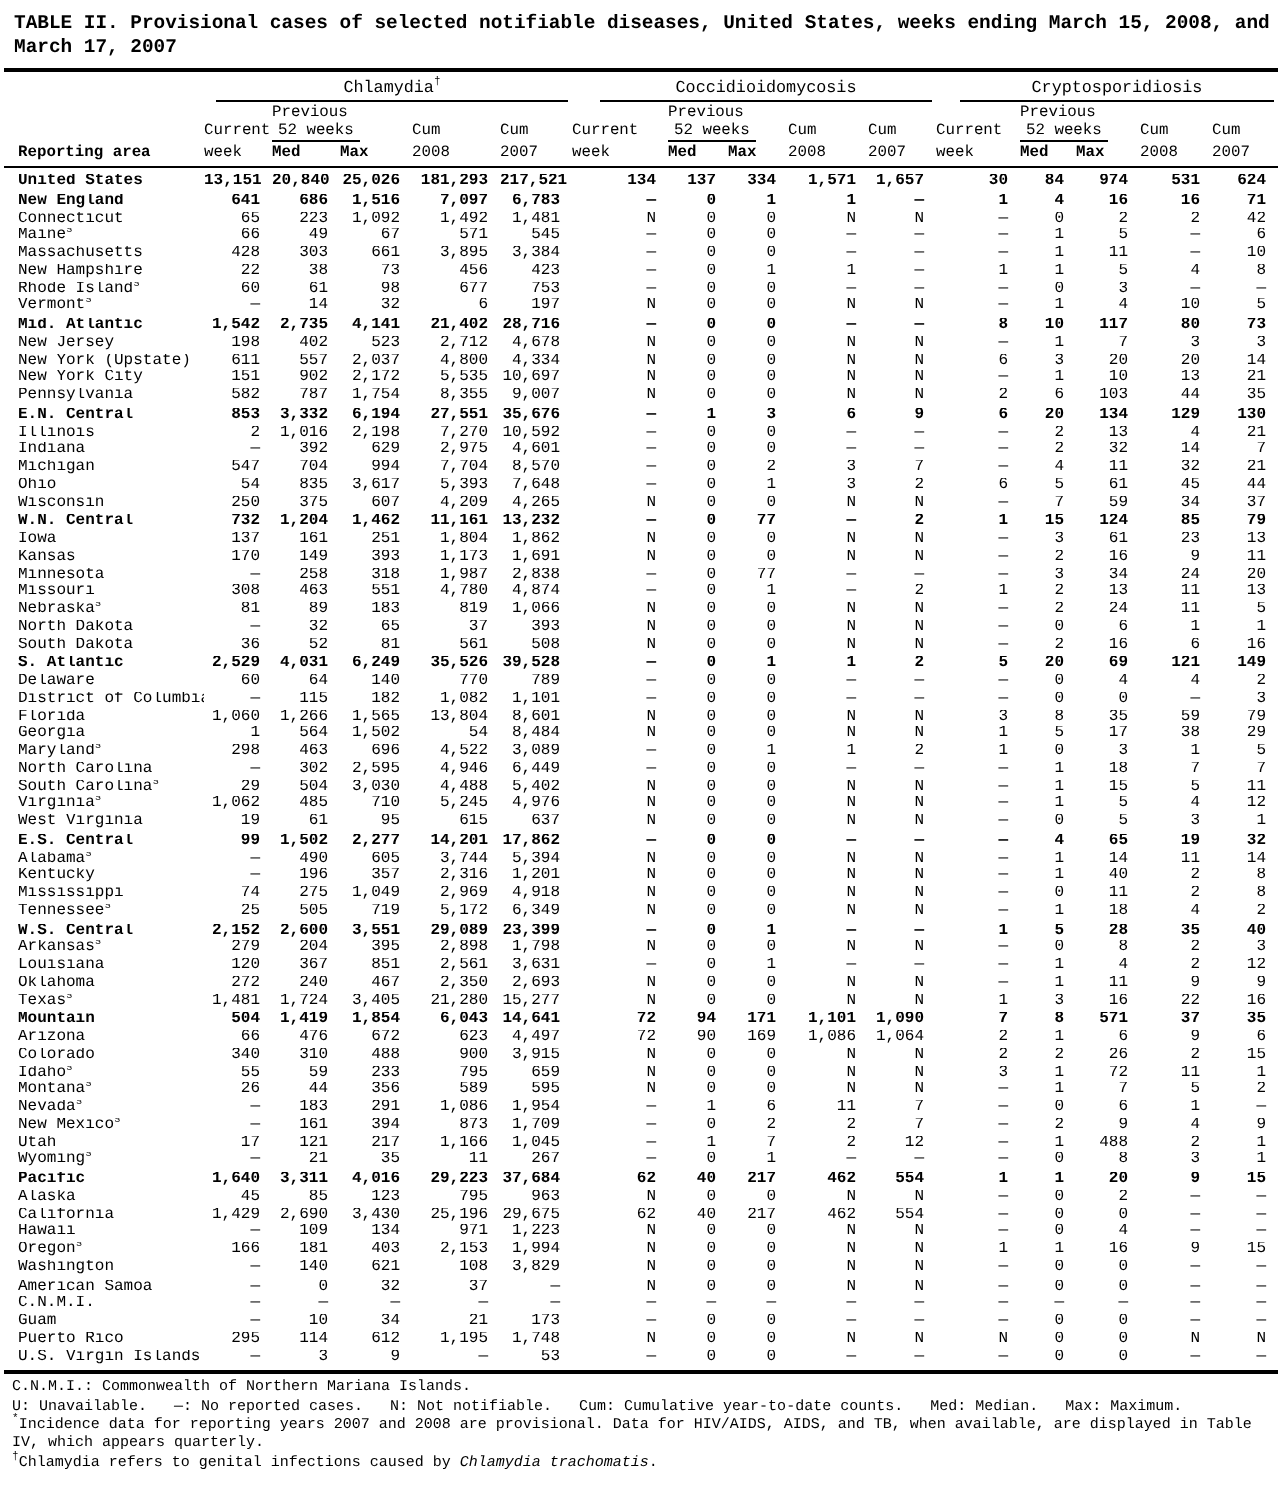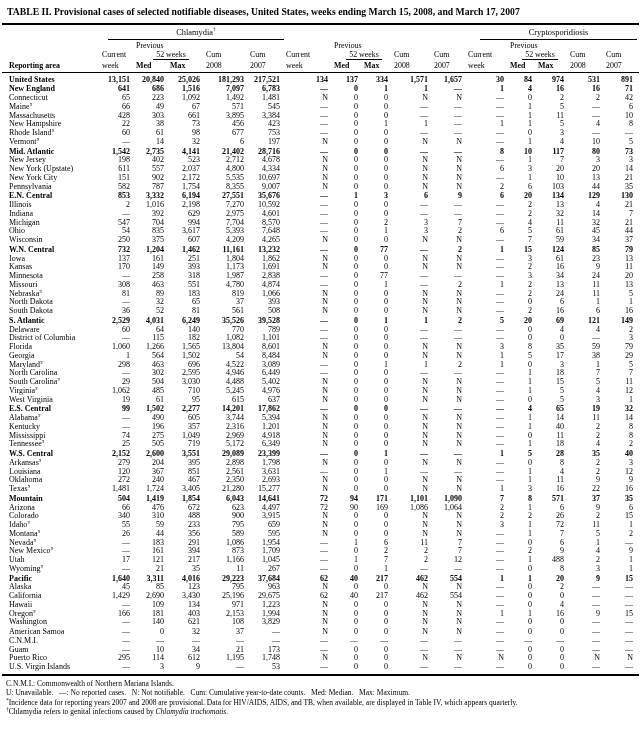--- a/index.html
+++ b/index.html
@@ -1,34 +1,34 @@
 <!DOCTYPE html>
 <html><head>
 <meta charset="utf-8">
 <style>
   html,body{margin:0;padding:0;background:#fff;}
   .page{
     width:641px;height:755px;background:#ffffff;color:#000;
-    font-family:Liberation Serif, serif;
+    font-family:Liberation Mono, monospace;
     overflow:hidden;position:relative;box-sizing:border-box;
   }
   .title{padding:6px 6px 3px 7px;font-weight:bold;font-size:9.7px;line-height:11.5px;letter-spacing:0;}
   .rule-thick{border-top:2px solid #000;margin:2px 2px 0 2px;}
   .tablewrap{margin:0 2px;}
   .hgrid,.row{display:grid;grid-template-columns:100px 34px 34px 36px 44px 36px 48px 30px 30px 40px 34px 42px 28px 32px 36px 33px;}
   
   .thead{border-bottom:1.6px solid #000;padding-top:3px;}
   .gname{text-align:center;font-size:8.4px;line-height:10px;border-bottom:1px solid #000;padding-bottom:1px;}
   .gname.g1{grid-column:2/7;margin:0 2px 0 6px;}
   .gname.g2{grid-column:7/12;margin:0 2px 0 14px;}
   .gname.g3{grid-column:12/17;margin:0 2px 0 12px;}
   .hl{font-size:7.9px;line-height:9px;}
   .prev{text-align:left;padding-top:1px;}
   .p1{grid-column:3/5}.p2{grid-column:8/10}.p3{grid-column:13/15}
-  .wk52{text-align:center;}
+  .wk52{text-align:left;}
   .wk52 span{display:inline-block;border-bottom:1px solid #000;padding:0 3px 0px 3px;}
   .hr{text-align:left;padding-right:6px;}
   .c1{grid-column:1}.c2{grid-column:2}.c3{grid-column:3}.c4{grid-column:4}
   .c5{grid-column:5}.c6{grid-column:6}.c7{grid-column:7}.c8{grid-column:8}
   .c9{grid-column:9}.c10{grid-column:10}.c11{grid-column:11}.c12{grid-column:12}
   .c13{grid-column:13}.c14{grid-column:14}.c15{grid-column:15}.c16{grid-column:16}
   .bold-h{font-weight:bold;}
   .rep{padding-left:7px;text-align:left;align-self:end;font-weight:bold;}
   .labelline{padding:1px 0 2px 0;}
   
@@ -56,20 +56,21 @@
     <div>TABLE II. Provisional cases of selected notifiable diseases, United States, weeks ending March 15, 2008, and March 17, 2007</div>
   </div>
   <div class="rule-thick"></div>
 
   <div class="tablewrap">
 
     <div class="thead">
 
       <div class="hgrid">
         <div class="gname g1"><span>Chlamydia</span><sup>†</sup></div>
+        <div class="gname g2"><span>Coccidioidomycosis</span><sup></sup></div>
         <div class="gname g3"><span>Cryptosporidiosis</span><sup></sup></div>
       </div>
 
       <div class="hgrid hl">
         <div class="prev p1">Previous</div>
         <div class="prev p2">Previous</div>
         <div class="prev p3">Previous</div>
       </div>
 
       <div class="hgrid hl">
@@ -118,21 +119,21 @@
             <div class="cell num">217,521</div>
             <div class="cell num">134</div>
             <div class="cell num">137</div>
             <div class="cell num">334</div>
             <div class="cell num">1,571</div>
             <div class="cell num">1,657</div>
             <div class="cell num">30</div>
             <div class="cell num">84</div>
             <div class="cell num">974</div>
             <div class="cell num">531</div>
-            <div class="cell num">891</div>
+            <div class="cell num">624</div>
           </div>
         </div>
         <div class="block">
           <div class="row bold">
             <div class="cell area">New England</div>
             <div class="cell num">641</div>
             <div class="cell num">686</div>
             <div class="cell num">1,516</div>
             <div class="cell num">7,097</div>
             <div class="cell num">6,783</div>

